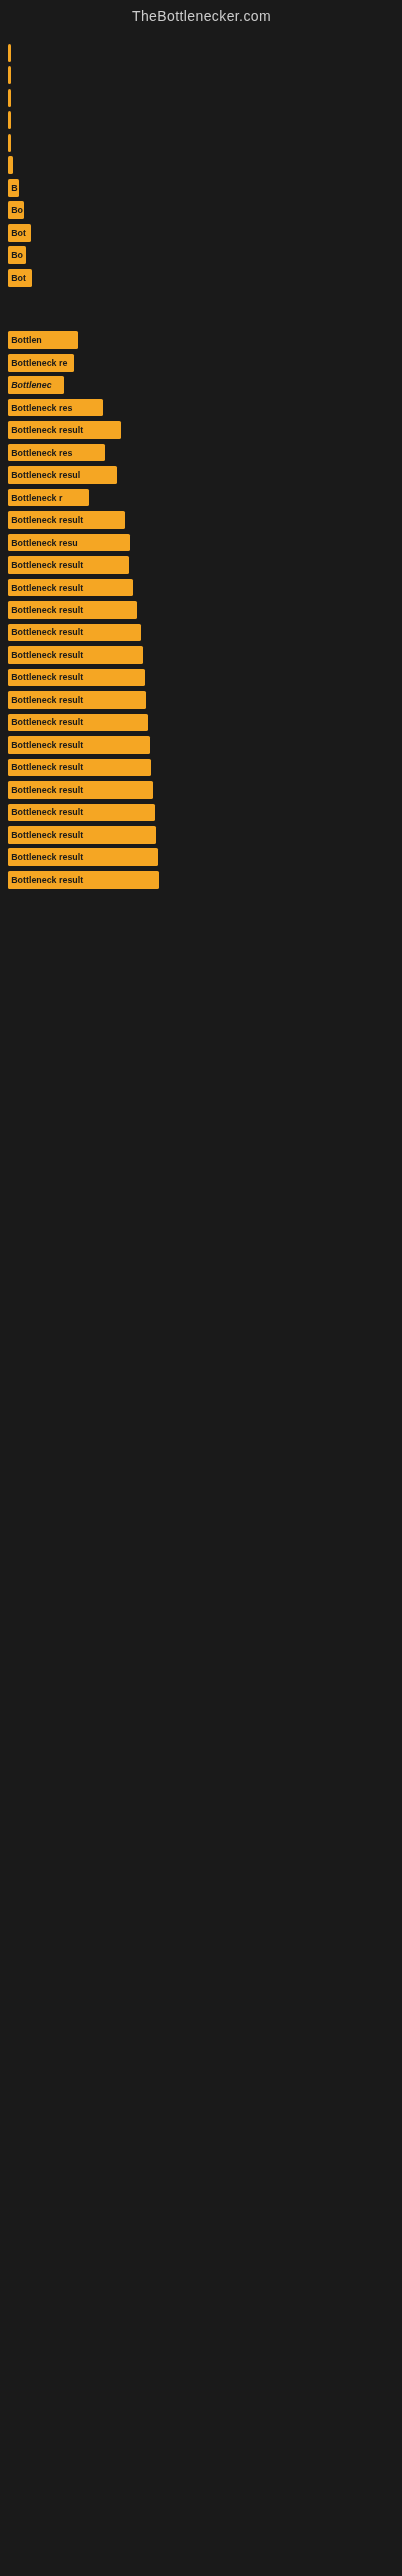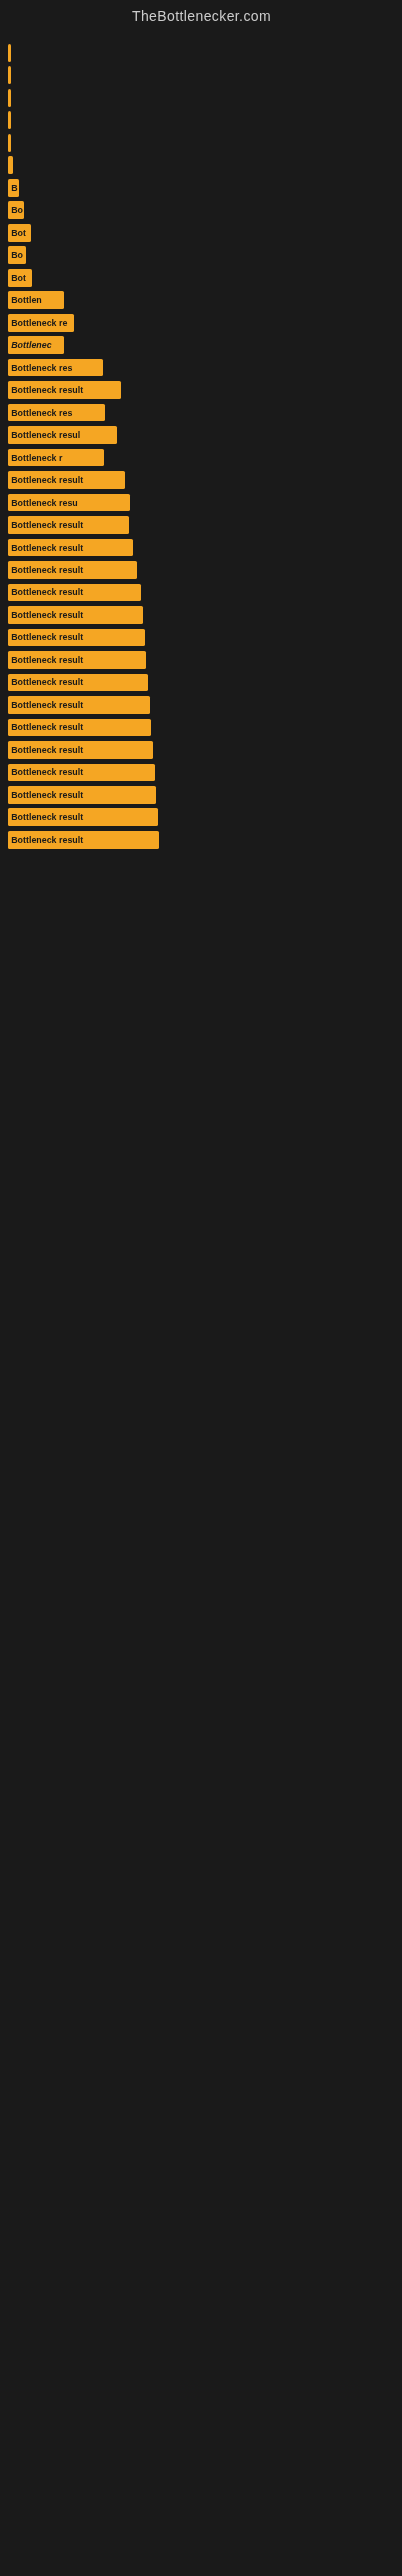--- a/index.html
+++ b/index.html
@@ -106,21 +106,21 @@
       <div class="bar" style="width: 17.7px;">
         <span class="bar-label">Bo</span>
       </div>
     </div>
     <div class="bar-row">
       <div class="bar" style="width: 24px;">
         <span class="bar-label">Bot</span>
       </div>
     </div>
     <div class="bar-row">
-      <div class="bar" style="width: 56px;">
+      <div class="bar" style="width: 70px; margin-top: 40px;">
         <span class="bar-label">Bottlen</span>
       </div>
     </div>
     <div class="bar-row">
       <div class="bar" style="width: 66px;">
         <span class="bar-label">Bottleneck re</span>
       </div>
     </div>
     <div class="bar-row">
       <div class="bar" style="width: 56px; font-style: italic;">
@@ -141,21 +141,21 @@
       <div class="bar" style="width: 97px;">
         <span class="bar-label">Bottleneck res</span>
       </div>
     </div>
     <div class="bar-row">
       <div class="bar" style="width: 109px; align-items: center;">
         <span class="bar-label">Bottleneck resul</span>
       </div>
     </div>
     <div class="bar-row">
-      <div class="bar" style="width: 96px;">
+      <div class="bar" style="width: 81px;">
         <span class="bar-label">Bottleneck r</span>
       </div>
     </div>
     <div class="bar-row">
       <div class="bar" style="width: 117px;">
         <span class="bar-label">Bottleneck result</span>
       </div>
     </div>
     <div class="bar-row">
       <div class="bar" style="width: 122px;">

